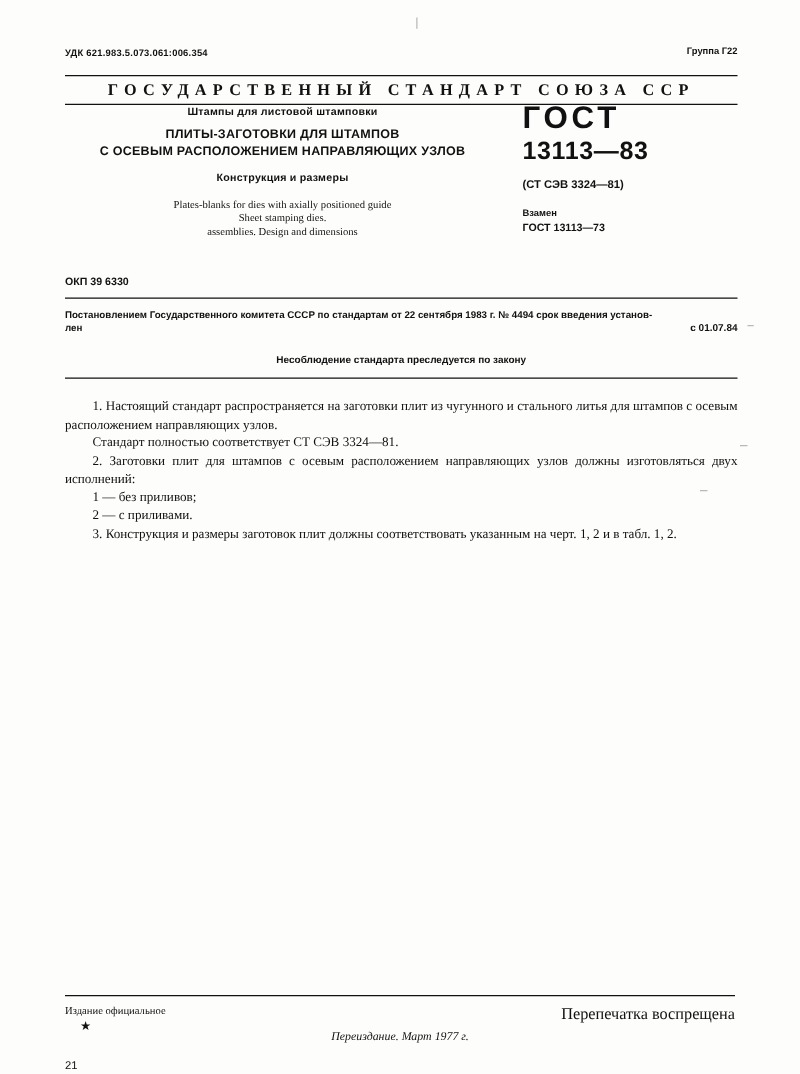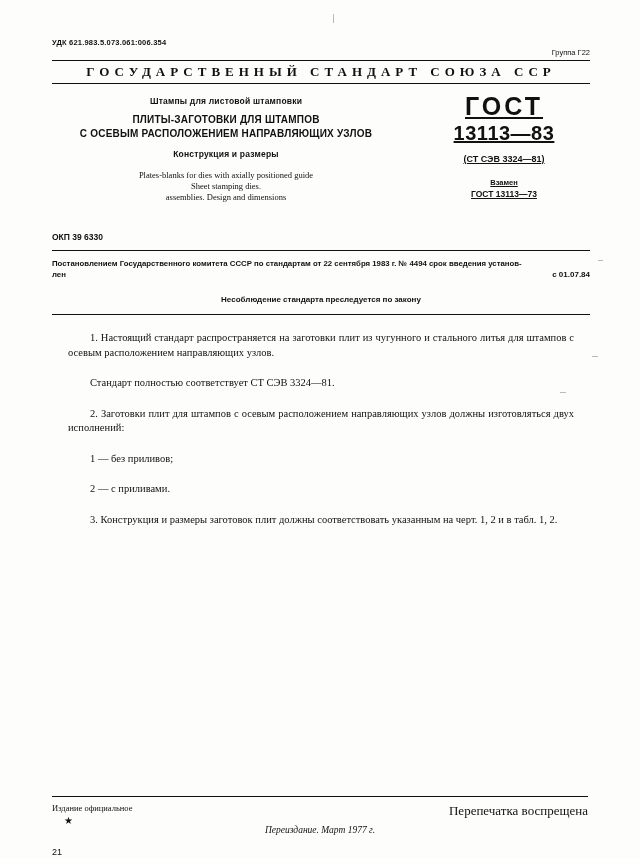--- a/index.html
+++ b/index.html
@@ -35,43 +35,43 @@
   .udk {
     position: absolute;
     left: 0; top: 2px;
     font-family: "Liberation Sans", sans-serif;
     font-size: 7.5px;
     font-weight: bold;
     letter-spacing: 0.2px;
   }
   .group {
     position: absolute;
-    right: 0; top: 12px;
+    right: 0; top: 0;
     font-family: "Liberation Sans", sans-serif;
     font-size: 7.5px;
-    font-weight: normal;
+    font-weight: bold;
     text-align: right;
   }
 
   .gost-banner {
     margin-top: 6px;
     border-top: 1.6px solid #111;
     border-bottom: 1.6px solid #111;
     padding: 3px 0 3px 0;
     text-align: center;
     font-family: "Liberation Serif", serif;
     font-size: 13px;
     font-weight: bold;
     letter-spacing: 5px;
   }
 
   
   .title-block {
     position: relative;
-    margin-top: 12px;
+    margin-top: 0;
     min-height: 128px;
   }
   .title-left {
     position: absolute;
     left: 0;
     top: 0;
     width: 348px;
     text-align: center;
   }
   .t-small {
@@ -100,22 +100,21 @@
     font-family: "Liberation Serif", serif;
     font-size: 8.5px;
     line-height: 11px;
   }
 
   .title-right {
     position: absolute;
     right: 0;
     top: -4px;
     width: 172px;
-    text-align: center;
-    text-decoration: underline;
+    text-align: left;
   }
   .gost-word {
     font-family: "Liberation Sans", sans-serif;
     font-size: 25px;
     font-weight: bold;
     letter-spacing: 3px;
     line-height: 28px;
   }
   .gost-num {
     font-family: "Liberation Sans", sans-serif;
@@ -195,21 +194,21 @@
   }
 
   .body-text {
     margin-top: 16px;
     font-family: "Liberation Serif", serif;
     font-size: 10.5px;
     line-height: 14.5px;
     text-align: justify;
   }
   .body-text p {
-    margin: 16px;
+    margin: 0;
   }
   .p-ind { text-indent: 22px; }
   .p-list { text-indent: 22px; }
 
   
   .footer {
     position: absolute;
     left: 52px;
     right: 52px;
     bottom: 22px;

